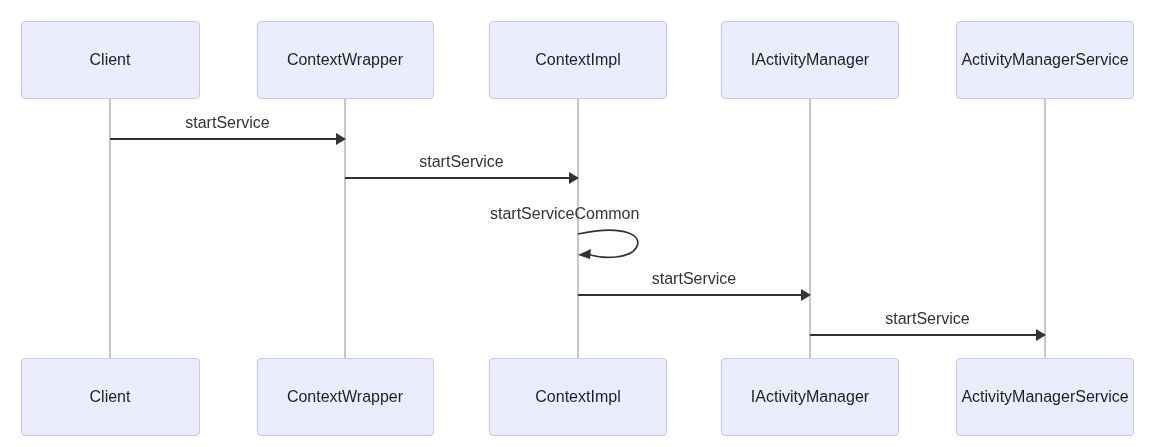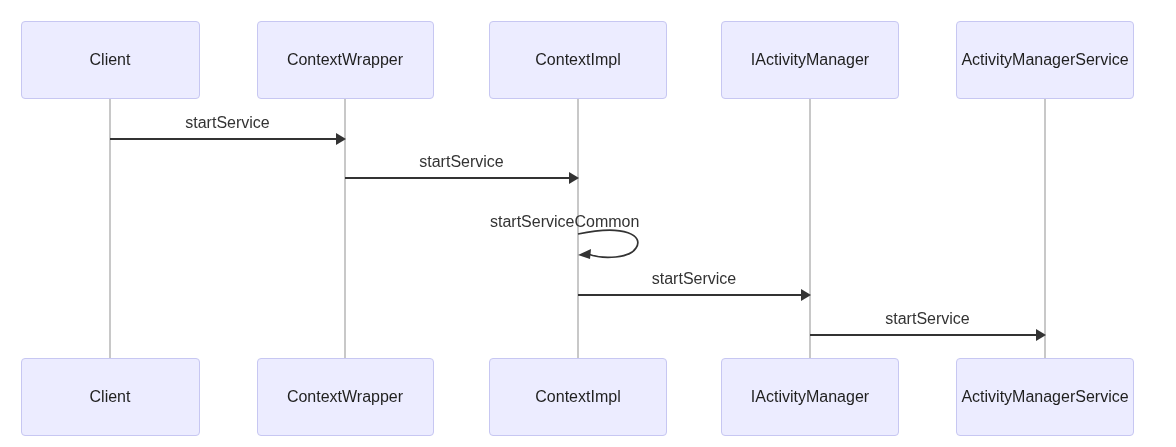--- a/index.html
+++ b/index.html
@@ -97,20 +97,20 @@
     <div class="msg-line" style="left: 110px; top: 138px; width: 227px;"></div>
     <div class="msg-head" style="left: 336px; top: 133px;"></div>
     <div class="msg-label" style="left: -90px; width: 635px; text-align: center; top: 115px;">startService</div>
     <div class="msg-line" style="left: 345px; top: 177px; width: 225px;"></div>
     <div class="msg-head" style="left: 569px; top: 172px;"></div>
     <div class="msg-label" style="left: 145px; width: 633px; text-align: center; top: 154px;">startService</div>
     <svg class="self-loop" width="90" height="50" style="left: 574px; top: 220px;">
       <path d="M 4 14 C 52 4, 70 16, 62 28 C 56 38, 30 40, 14 34" fill="none" stroke="#333333" stroke-width="1.7"></path>
       <polygon points="4,35 17,29 16,39" fill="#333333"></polygon>
     </svg>
-    <div class="msg-label" style="left: 490px; top: 206px; margin-top: 8px;">startServiceCommon</div>
+    <div class="msg-label" style="left: 490px; top: 206px;">startServiceCommon</div>
     <div class="msg-line" style="left: 578px; top: 294px; width: 224px;"></div>
     <div class="msg-head" style="left: 801px; top: 289px;"></div>
     <div class="msg-label" style="left: 378px; width: 632px; text-align: center; top: 271px;">startService</div>
     <div class="msg-line" style="left: 810px; top: 334px; width: 227px;"></div>
     <div class="msg-head" style="left: 1036px; top: 329px;"></div>
     <div class="msg-label" style="left: 610px; width: 635px; text-align: center; top: 311px;">startService</div>
   </div>
 
 </body></html>

